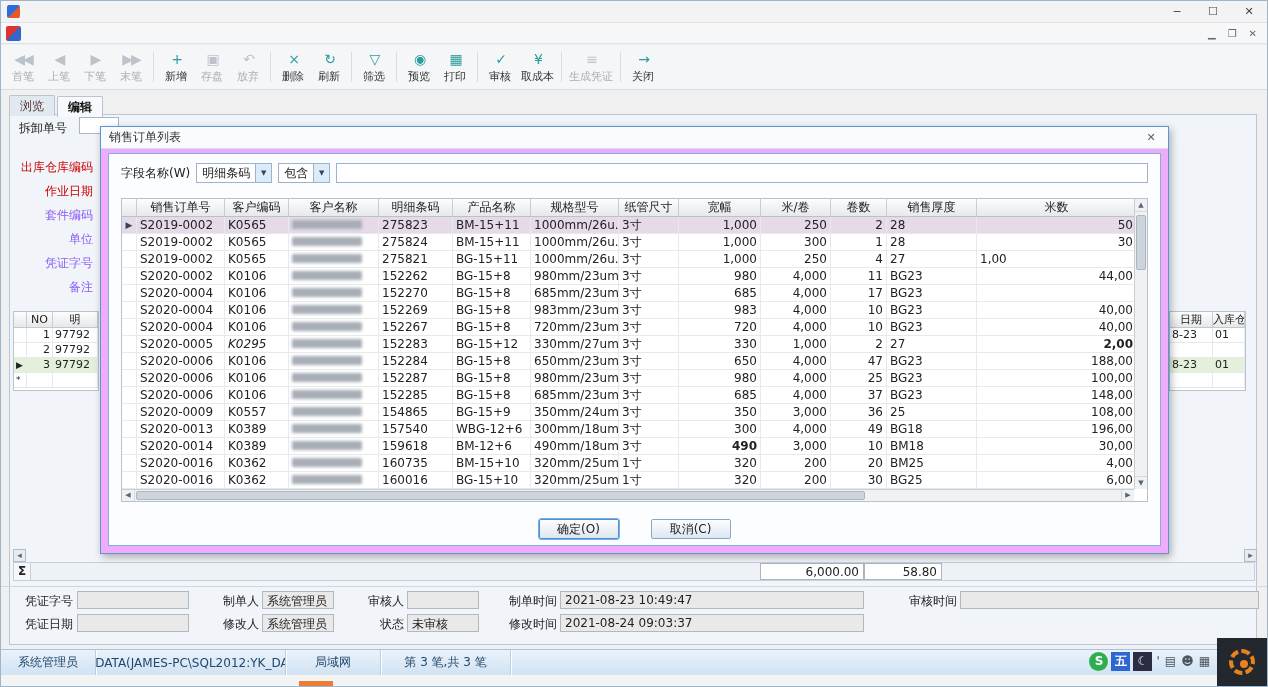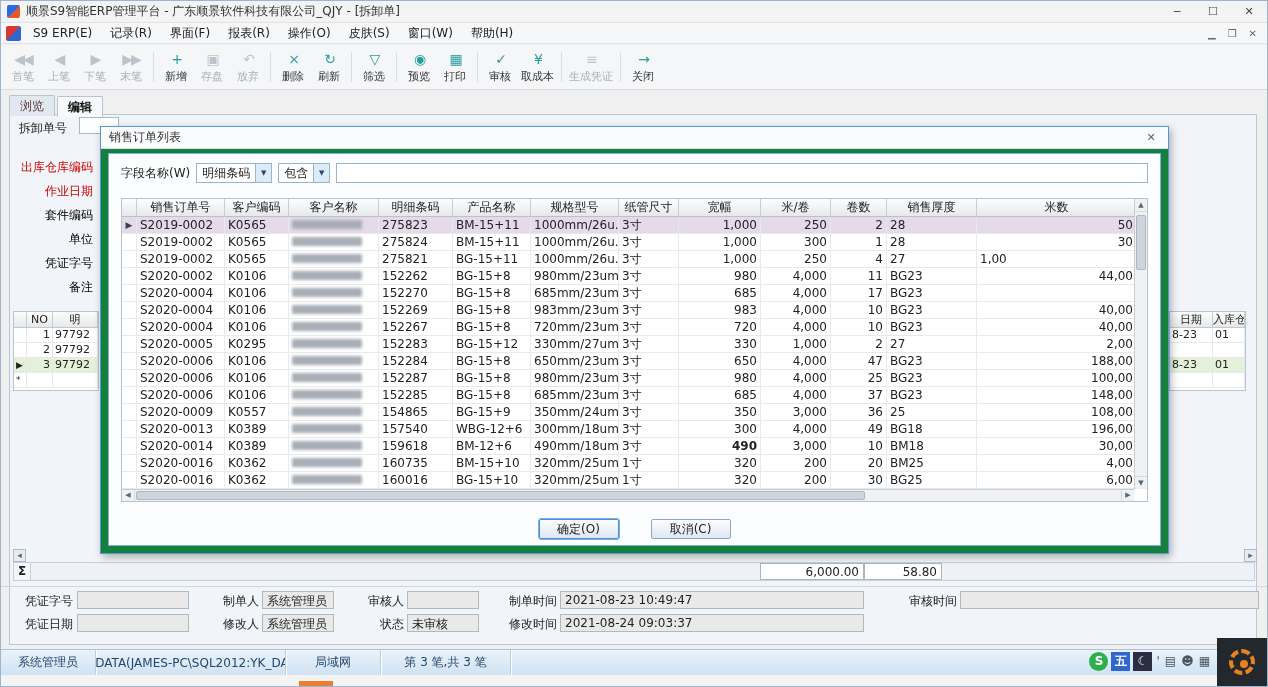--- a/index.html
+++ b/index.html
@@ -29,21 +29,21 @@
   .tbtn.disabled .ticon { color:#bcc3ca; }
   .tbtn.disabled .tlabel { color:#a9b0b7; }
   .tb-sep { width:1px; background:#d8dde3; margin:5px 4px; }
 
   
   .content-panel { position:absolute; left:8px; top:113px; right:10px; bottom:41px; background:#f1f4f8; border:1px solid #b9c6d8; }
   .tabstrip { position:absolute; left:8px; top:94px; display:flex; gap:2px; }
   .tab { padding:2px 10px 1px; border:1px solid #b8c4d2; border-bottom:none; background:#e2e8f0; border-radius:2px 2px 0 0; color:#553333; }
   .tab.active { background:#f7f9fc; font-weight:bold; color:#111; position:relative; top:1px; }
 
-  .flabel { position:absolute; left:14px; width:78px; text-align:right; color:#000000; white-space:nowrap; }
+  .flabel { position:absolute; left:14px; width:78px; text-align:right; color:#8b5cf6; white-space:nowrap; }
   .flabel.red { color:#c00; }
   .doc-label { position:absolute; left:18px; top:119px; color:#222; }
   .doc-field { position:absolute; left:78px; top:116px; width:40px; height:17px; background:#fff; border:1px solid #a8b8c8; }
 
   
   .gridfrag { position:absolute; background:#fff; border:1px solid #b8c4d0; overflow:hidden; font-size:11px; }
   .gh-row { display:flex; height:16px; background:linear-gradient(#fdfdfd,#e6e8ea); border-bottom:1px solid #c0c8d0; }
   .gh { border-right:1px solid #c6cdd4; text-align:center; line-height:15px; overflow:hidden; white-space:nowrap; flex:none; }
   .g-row { display:flex; height:15px; border-bottom:1px solid #e6e9ec; }
   .g-row.gsel { background:#e4f0da; }
@@ -73,21 +73,21 @@
   
   .tray { position:absolute; right:56px; bottom:14px; height:22px; display:flex; align-items:center; gap:3px; z-index:30; }
   .tray-badge { width:19px; height:19px; display:flex; align-items:center; justify-content:center; font-size:12px; font-weight:bold; }
   .tray-badge.circle { border-radius:50%; }
   .tray-plain { font-size:12px; padding:0 1px; }
   .corner { position:absolute; right:0; bottom:0; width:50px; height:48px; background:#23272e; display:flex; align-items:center; justify-content:center; z-index:31; }
   .gear { width:26px; height:26px; border:4px dashed #e8821e; border-radius:50%; position:relative; }
   .gear::after { content:""; position:absolute; left:7px; top:7px; width:8px; height:8px; border-radius:50%; background:#e8821e; }
 
   
-  .dialog { position:absolute; left:99px; top:125px; width:1069px; height:428px; background:#15803d; border:1px solid #5a96d2; box-shadow:2px 3px 8px rgba(0,0,0,.3); z-index:20; }
+  .dialog { position:absolute; left:99px; top:125px; width:1069px; height:428px; background:#f0abfc; border:1px solid #5a96d2; box-shadow:2px 3px 8px rgba(0,0,0,.3); z-index:20; }
   .dlg-title { height:22px; display:flex; align-items:center; padding:0 8px; border-bottom:1px solid #d4dde8; background:#fafbfd; }
   .dlg-title-text { color:#333; }
   .dlg-close { margin-left:auto; width:18px; text-align:center; color:#566; font-size:11px; }
   .dlg-inner { position:absolute; left:7px; right:7px; top:26px; bottom:7px; border:1px solid #7fb0e0; background:#fcfdfe; }
   .filter-row { position:absolute; left:12px; right:12px; top:8px; height:22px; display:flex; align-items:center; gap:6px; }
   .filter-label { white-space:nowrap; }
   .combo { height:20px; border:1px solid #9ab4cf; background:#fff; display:flex; align-items:stretch; }
   .combo .cval { padding:0 5px; line-height:18px; white-space:nowrap; }
   .combo .cbtn { width:16px; background:#dcebf8; border-left:1px solid #9ab4cf; font-size:7px; display:flex; align-items:center; justify-content:center; color:#346; }
   .filter-input { flex:1; height:20px; border:1px solid #9ab4cf; background:#fff; font-family:inherit; font-size:12px; padding:0 4px; }
@@ -114,40 +114,29 @@
   .dbtn { width:80px; height:20px; border:1px solid #8aa8c8; background:linear-gradient(#fefefe,#dce6f2); text-align:center; line-height:18px; border-radius:2px; color:#222; }
   .dbtn.primary { border-color:#4a90d9; outline:1px solid #79aede; }
 </style>
 </head>
 <body>
 
 <div id="app">
 
   <div class="titlebar">
     <span class="app-icon"></span>
-    <span class="title-text">顺景S9智能ERP管理平台 - 广东顺景软件科技有限公司_QJY - [拆卸单]</span>
     <div class="win-controls">
       <span class="win-btn">─</span>
       <span class="win-btn">☐</span>
       <span class="win-btn">✕</span>
     </div>
   </div>
 
   <div class="menubar">
     <span class="menu-appicon"></span>
-    <div class="menus" id="menus">
-        <div class="menu-item">S9 ERP(E)</div>
-        <div class="menu-item">记录(R)</div>
-        <div class="menu-item">界面(F)</div>
-        <div class="menu-item">报表(R)</div>
-        <div class="menu-item">操作(O)</div>
-        <div class="menu-item">皮肤(S)</div>
-        <div class="menu-item">窗口(W)</div>
-        <div class="menu-item">帮助(H)</div>
-      </div>
     <div class="mdi-controls">
       <span>▁</span>
       <span>❐</span>
       <span>✕</span>
     </div>
   </div>
 
   <div class="toolbar" id="toolbar-items">
       <div class="tbtn disabled">
         <span class="ticon">◀◀</span>
@@ -480,31 +469,31 @@
               <div class="dc" style="width: 60px; text-align: left;">3寸</div>
               <div class="dc" style="width: 82px; text-align: right;">720</div>
               <div class="dc" style="width: 70px; text-align: right;">4,000</div>
               <div class="dc" style="width: 56px; text-align: right;">10</div>
               <div class="dc" style="width: 90px; text-align: left;">BG23</div>
               <div class="dc" style="width: 160px; text-align: right;">40,00</div>
             </div>
             <div class="drow">
               <div class="dc marker"></div>
               <div class="dc" style="width: 88px; text-align: left;">S2020-0005</div>
-              <div class="dc" style="width: 64px; text-align: left;">K0295</div>
+              <div class="dc" style="width: 64px; text-align: left; font-style: italic;">K0295</div>
               <div class="dc" style="width: 90px; text-align: left;"><span class="blurbar"></span></div>
               <div class="dc" style="width: 74px; text-align: left;">152283</div>
               <div class="dc" style="width: 78px; text-align: left;">BG-15+12</div>
               <div class="dc" style="width: 88px; text-align: left;">330mm/27um...</div>
               <div class="dc" style="width: 60px; text-align: left;">3寸</div>
               <div class="dc" style="width: 82px; text-align: right;">330</div>
               <div class="dc" style="width: 70px; text-align: right;">1,000</div>
               <div class="dc" style="width: 56px; text-align: right;">2</div>
               <div class="dc" style="width: 90px; text-align: left;">27</div>
-              <div class="dc" style="width: 160px; text-align: right;">2,00</div>
+              <div class="dc" style="width: 160px; text-align: right; font-weight: bold;">2,00</div>
             </div>
             <div class="drow">
               <div class="dc marker"></div>
               <div class="dc" style="width: 88px; text-align: left;">S2020-0006</div>
               <div class="dc" style="width: 64px; text-align: left;">K0106</div>
               <div class="dc" style="width: 90px; text-align: left;"><span class="blurbar"></span></div>
               <div class="dc" style="width: 74px; text-align: left;">152284</div>
               <div class="dc" style="width: 78px; text-align: left;">BG-15+8</div>
               <div class="dc" style="width: 88px; text-align: left;">650mm/23um...</div>
               <div class="dc" style="width: 60px; text-align: left;">3寸</div>

